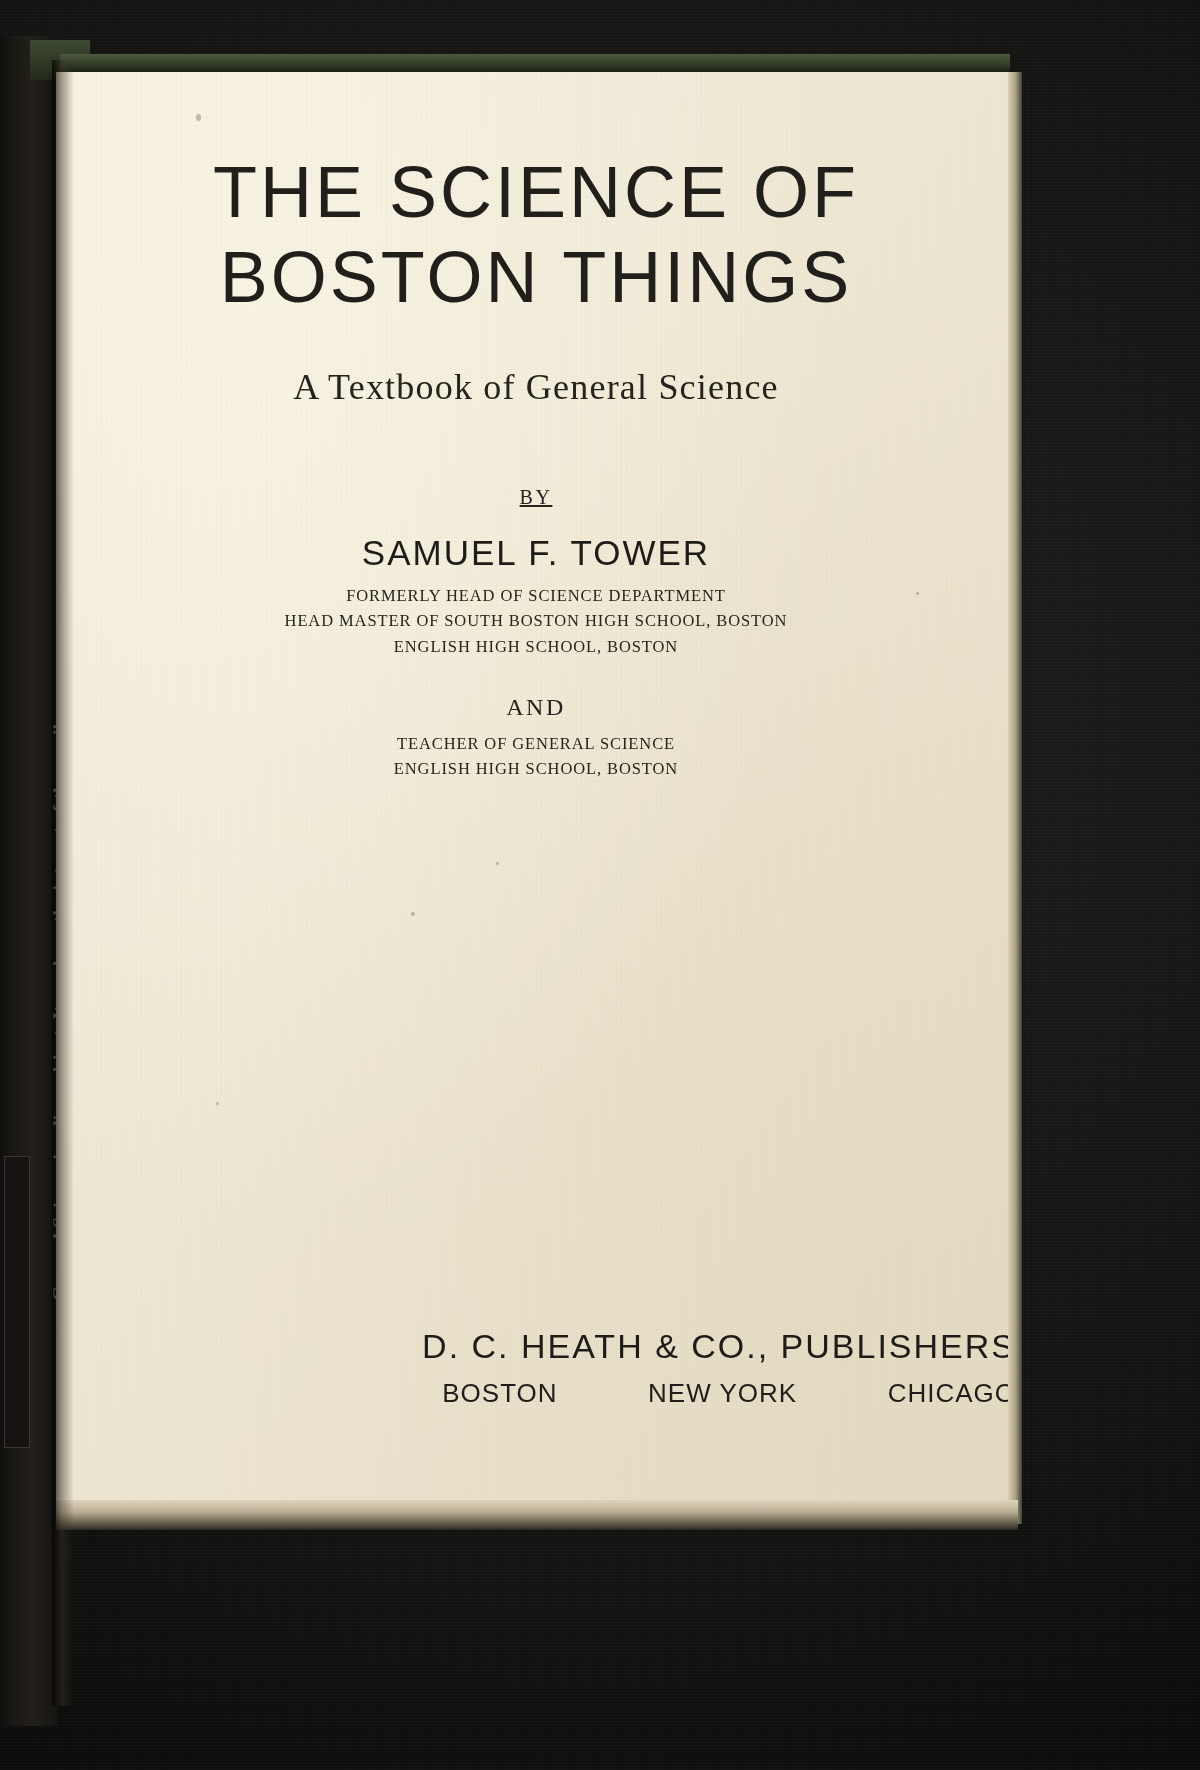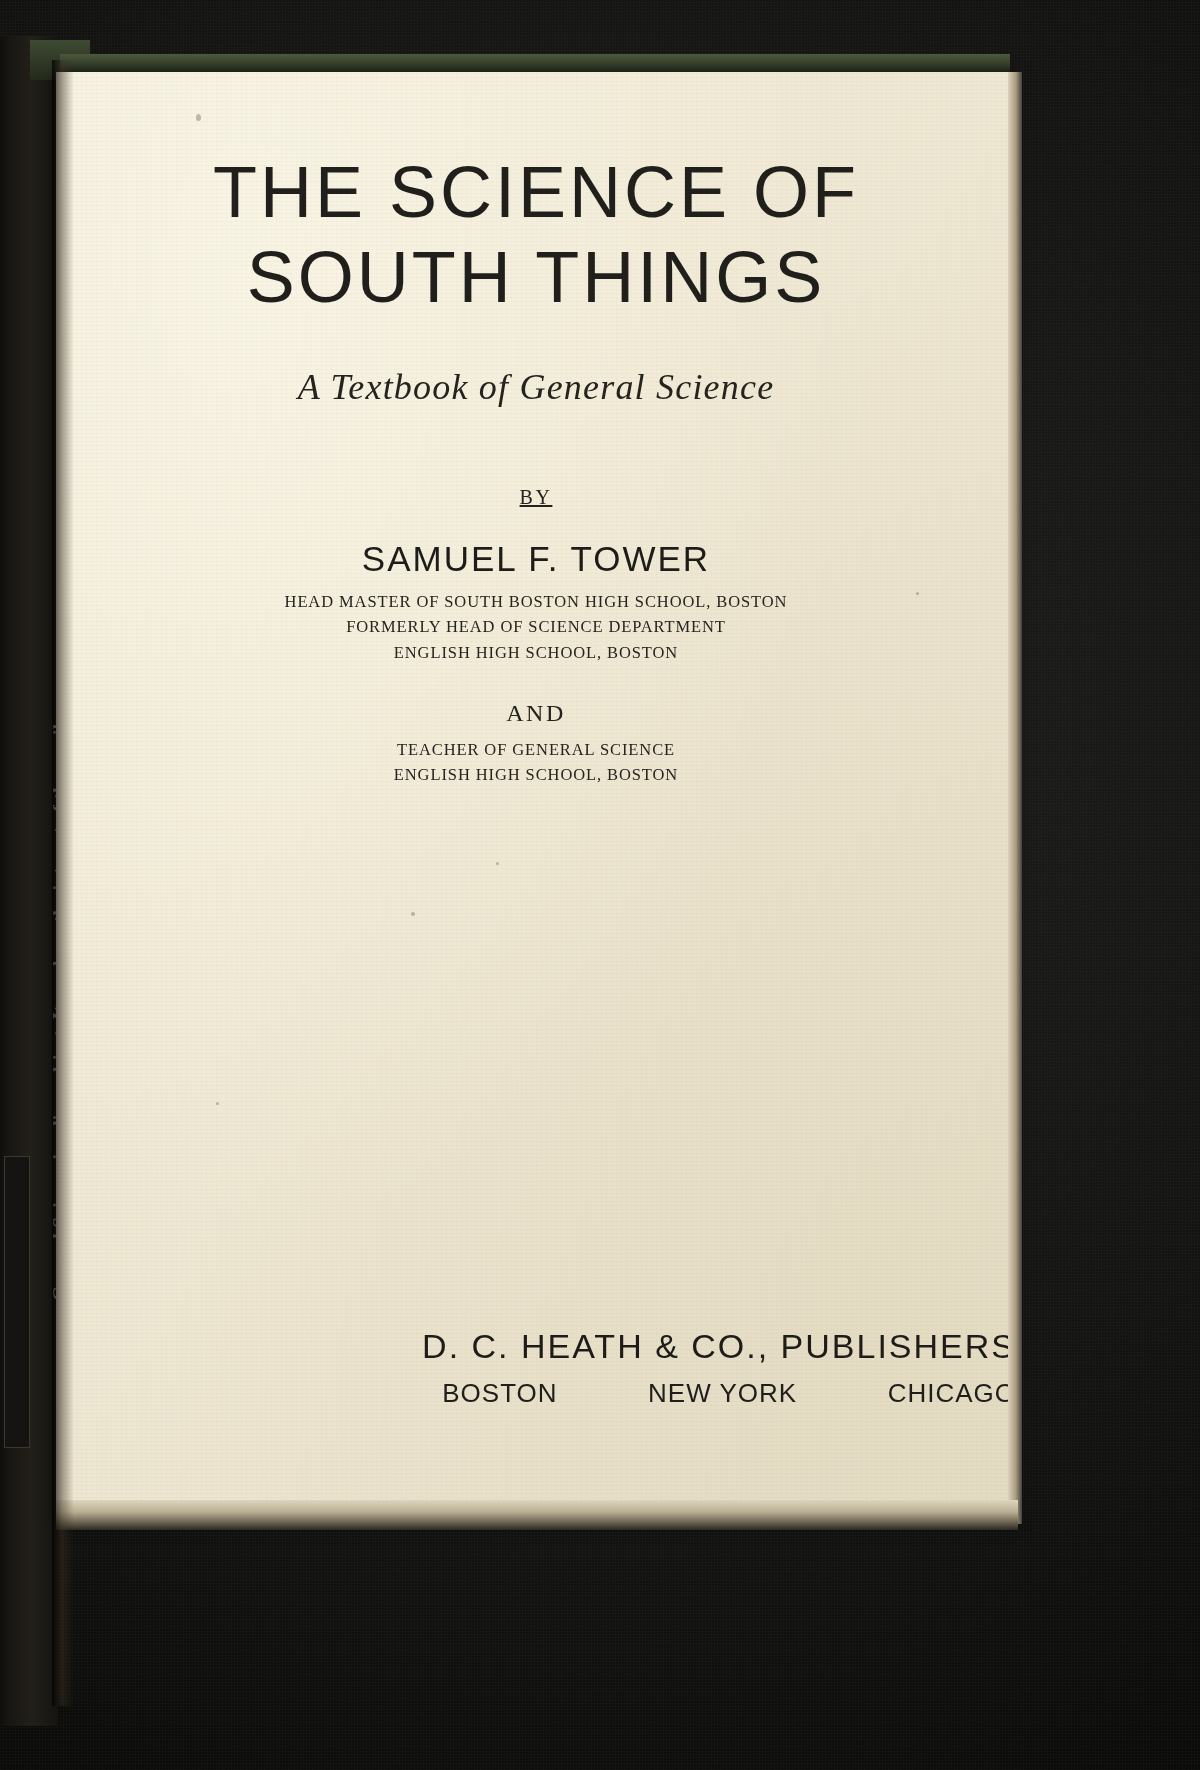--- a/index.html
+++ b/index.html
@@ -158,37 +158,36 @@
     letter-spacing: 3px;
     color: #201f1b;
     margin: 0;
     padding: 0 40px;
   }
   .main-title .line2 { display: block; }
 
   .subtitle {
     margin-top: 46px;
     font-family: "Liberation Serif", serif;
-    font-style: italic;
     font-size: 36px;
     letter-spacing: 1.2px;
     color: #24231e;
   }
 
   .by-label {
     margin-top: 78px;
     font-family: "Liberation Serif", serif;
     font-size: 20px;
     letter-spacing: 2.5px;
     color: #24231e;
     text-decoration: underline;
   }
 
   .author-name {
-    margin-top: 30px;
+    margin-top: 24px;
     font-family: "Liberation Sans", sans-serif;
     font-size: 35px;
     letter-spacing: 2px;
     color: #1d1c19;
   }
 
   .credit-line {
     font-family: "Liberation Serif", serif;
     font-size: 16.5px;
     letter-spacing: 0.9px;
@@ -251,32 +250,32 @@
   </div>
 
   <div id="spine-text">General Science is a live subject.   It awakens the interest of the pupil</div>
 
   <div id="page">
     <div class="content">
 
       <div id="title-block">
         <div class="main-title">
           <span>THE SCIENCE OF</span>
-          <span class="line2">SOUTH THINGS</span>
+          <span class="line2">BOSTON THINGS</span>
         </div>
       </div>
 
       <div class="subtitle">A Textbook of General Science</div>
 
       <div class="by-label">BY</div>
 
       <div class="author-name">SAMUEL F. TOWER</div>
       <div class="credits">
+        <div class="credit-line">FORMERLY HEAD OF SCIENCE DEPARTMENT</div>
         <div class="credit-line">HEAD MASTER OF SOUTH BOSTON HIGH SCHOOL, BOSTON</div>
-        <div class="credit-line">FORMERLY HEAD OF SCIENCE DEPARTMENT</div>
         <div class="credit-line">ENGLISH HIGH SCHOOL, BOSTON</div>
       </div>
 
       <div class="and-label">AND</div>
 
       <div class="credits">
         <div class="credit-line">TEACHER OF GENERAL SCIENCE</div>
         <div class="credit-line">ENGLISH HIGH SCHOOL, BOSTON</div>
       </div>
 

